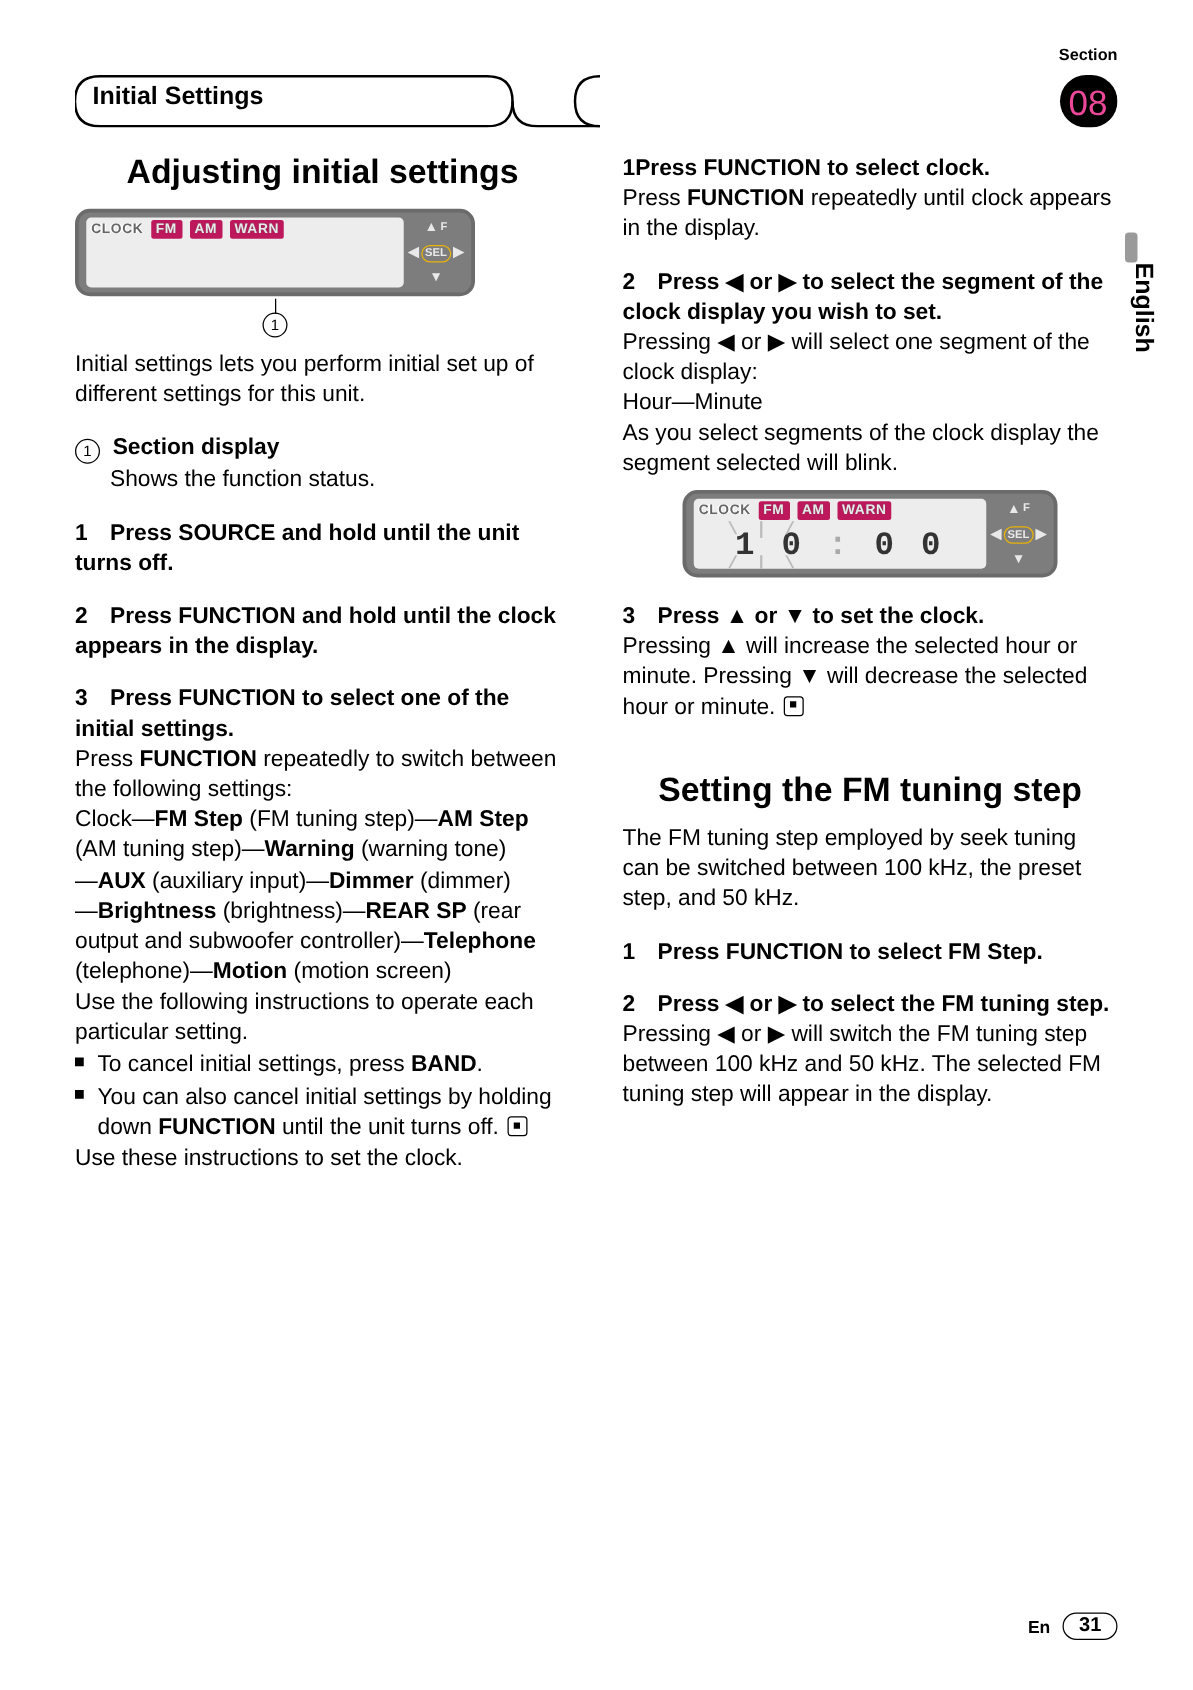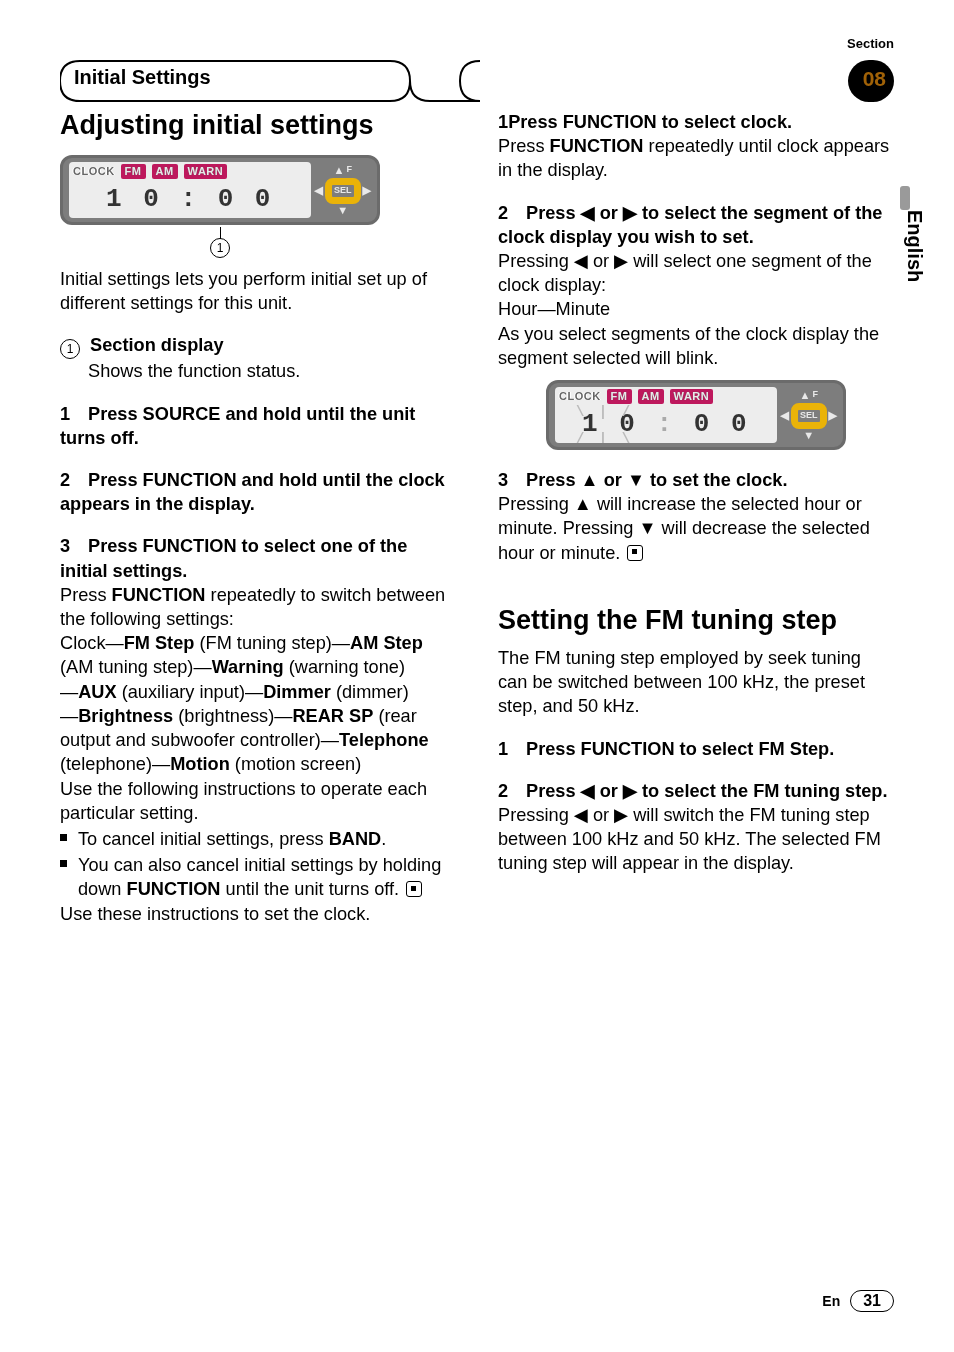--- a/index.html
+++ b/index.html
@@ -11,21 +11,21 @@
     font-family: "Helvetica Neue", Helvetica, Arial, sans-serif;
     background: #fff;
     color: #000;
     position: relative;
   }
   .page {
     position: relative;
     width: 954px;
     height: 1352px;
     box-sizing: border-box;
-    padding: 40px 60px 50px 60px;
+    padding: 52px 60px 50px 60px;
   }
 
   
   .section-label {
     position: absolute;
     top: 36px;
     right: 60px;
     font-size: 13px;
     font-weight: 700;
   }
@@ -49,20 +49,21 @@
     min-width: 0;
     font-size: 18.2px;
     line-height: 1.33;
   }
 
   h2 {
     font-size: 27px;
     font-weight: 800;
     margin: 0 0 10px 0;
     line-height: 1.15;
+    text-align: center;
   }
   .step {
     margin-top: 18px;
   }
   .step .num {
     font-weight: 800;
     display: inline-block;
     width: 28px;
   }
   p { margin: 0; }
@@ -188,21 +189,21 @@
     flex-direction: column;
     align-items: center;
     justify-content: space-between;
     padding: 2px 0;
     color: #e9e9e9;
     font-size: 10px;
     font-weight: 800;
   }
   .lcd-right .row { display:flex; align-items:center; gap:2px; }
   .lcd-right .sel {
-    border: 7px solid #eab308;
+    border: 1px solid #eab308;
     border-radius: 8px;
     font-size: 9px;
     padding: 0 2px;
   }
   .tri { font-size: 11px; line-height: 1; }
   .pointer-down {
     text-align: center;
     font-size: 13px;
     margin-top: 2px;
     position: relative;
@@ -266,41 +267,40 @@
       <path d="M 420 41 Q 440 41 440 21 Q 440 1 460 1 L 814 1 Q 834 1 834 21 Q 834 41 814 41" fill="none" stroke="none"></path>
 
       <path d="M 0 21 Q 0 41 20 41 L 330 41 Q 350 41 350 21" fill="none" stroke="#000" stroke-width="2"></path>
 
       <path d="M 420 1 Q 400 1 400 21 Q 400 41 420 41" fill="none" stroke="#000" stroke-width="2"></path>
 
       <rect x="788" y="0" width="46" height="42" rx="21" fill="#000"></rect>
       <path d="M 420 1 L 800 1" fill="none" stroke="none"></path>
     </svg>
     <div style="position:absolute;left:14px;top:6px;font-weight:800;font-size:20px">Initial Settings</div>
-    <div style="position:absolute;right:8px;top:7px;color:#a16207;font-weight:700;font-size:21px">08</div>
+    <div style="position:absolute;right:8px;top:7px;color:#ec4899;font-weight:400;font-size:28px">08</div>
   </div>
 
   <div style="position:absolute;right:44px;top:186px;width:10px;height:24px;background:#9a9a9a;border-radius:3px"></div>
   <div class="lang-text2">English</div>
 
   <div class="cols">
 
     <div class="col">
       <h2>Adjusting initial settings</h2>
 
       <div class="lcd-wrap">
         <div class="lcd">
           <div class="lcd-screen">
             <div class="lcd-top">
               <span class="lcd-clock-label">CLOCK</span>
               <span class="lcd-chip">FM</span>
               <span class="lcd-chip">AM</span>
               <span class="lcd-chip">WARN</span>
             </div>
-            <div class="lcd-time">1 0 : 0 0</div>
           </div>
           <div class="lcd-right">
             <div class="row">
                 <span class="tri">▲</span>
                 <span style="font-size:9px">F</span>
               </div>
             <div class="row">
                 <span class="tri">◀</span>
                 <span class="sel">SEL</span>
                 <span class="tri">▶</span>

